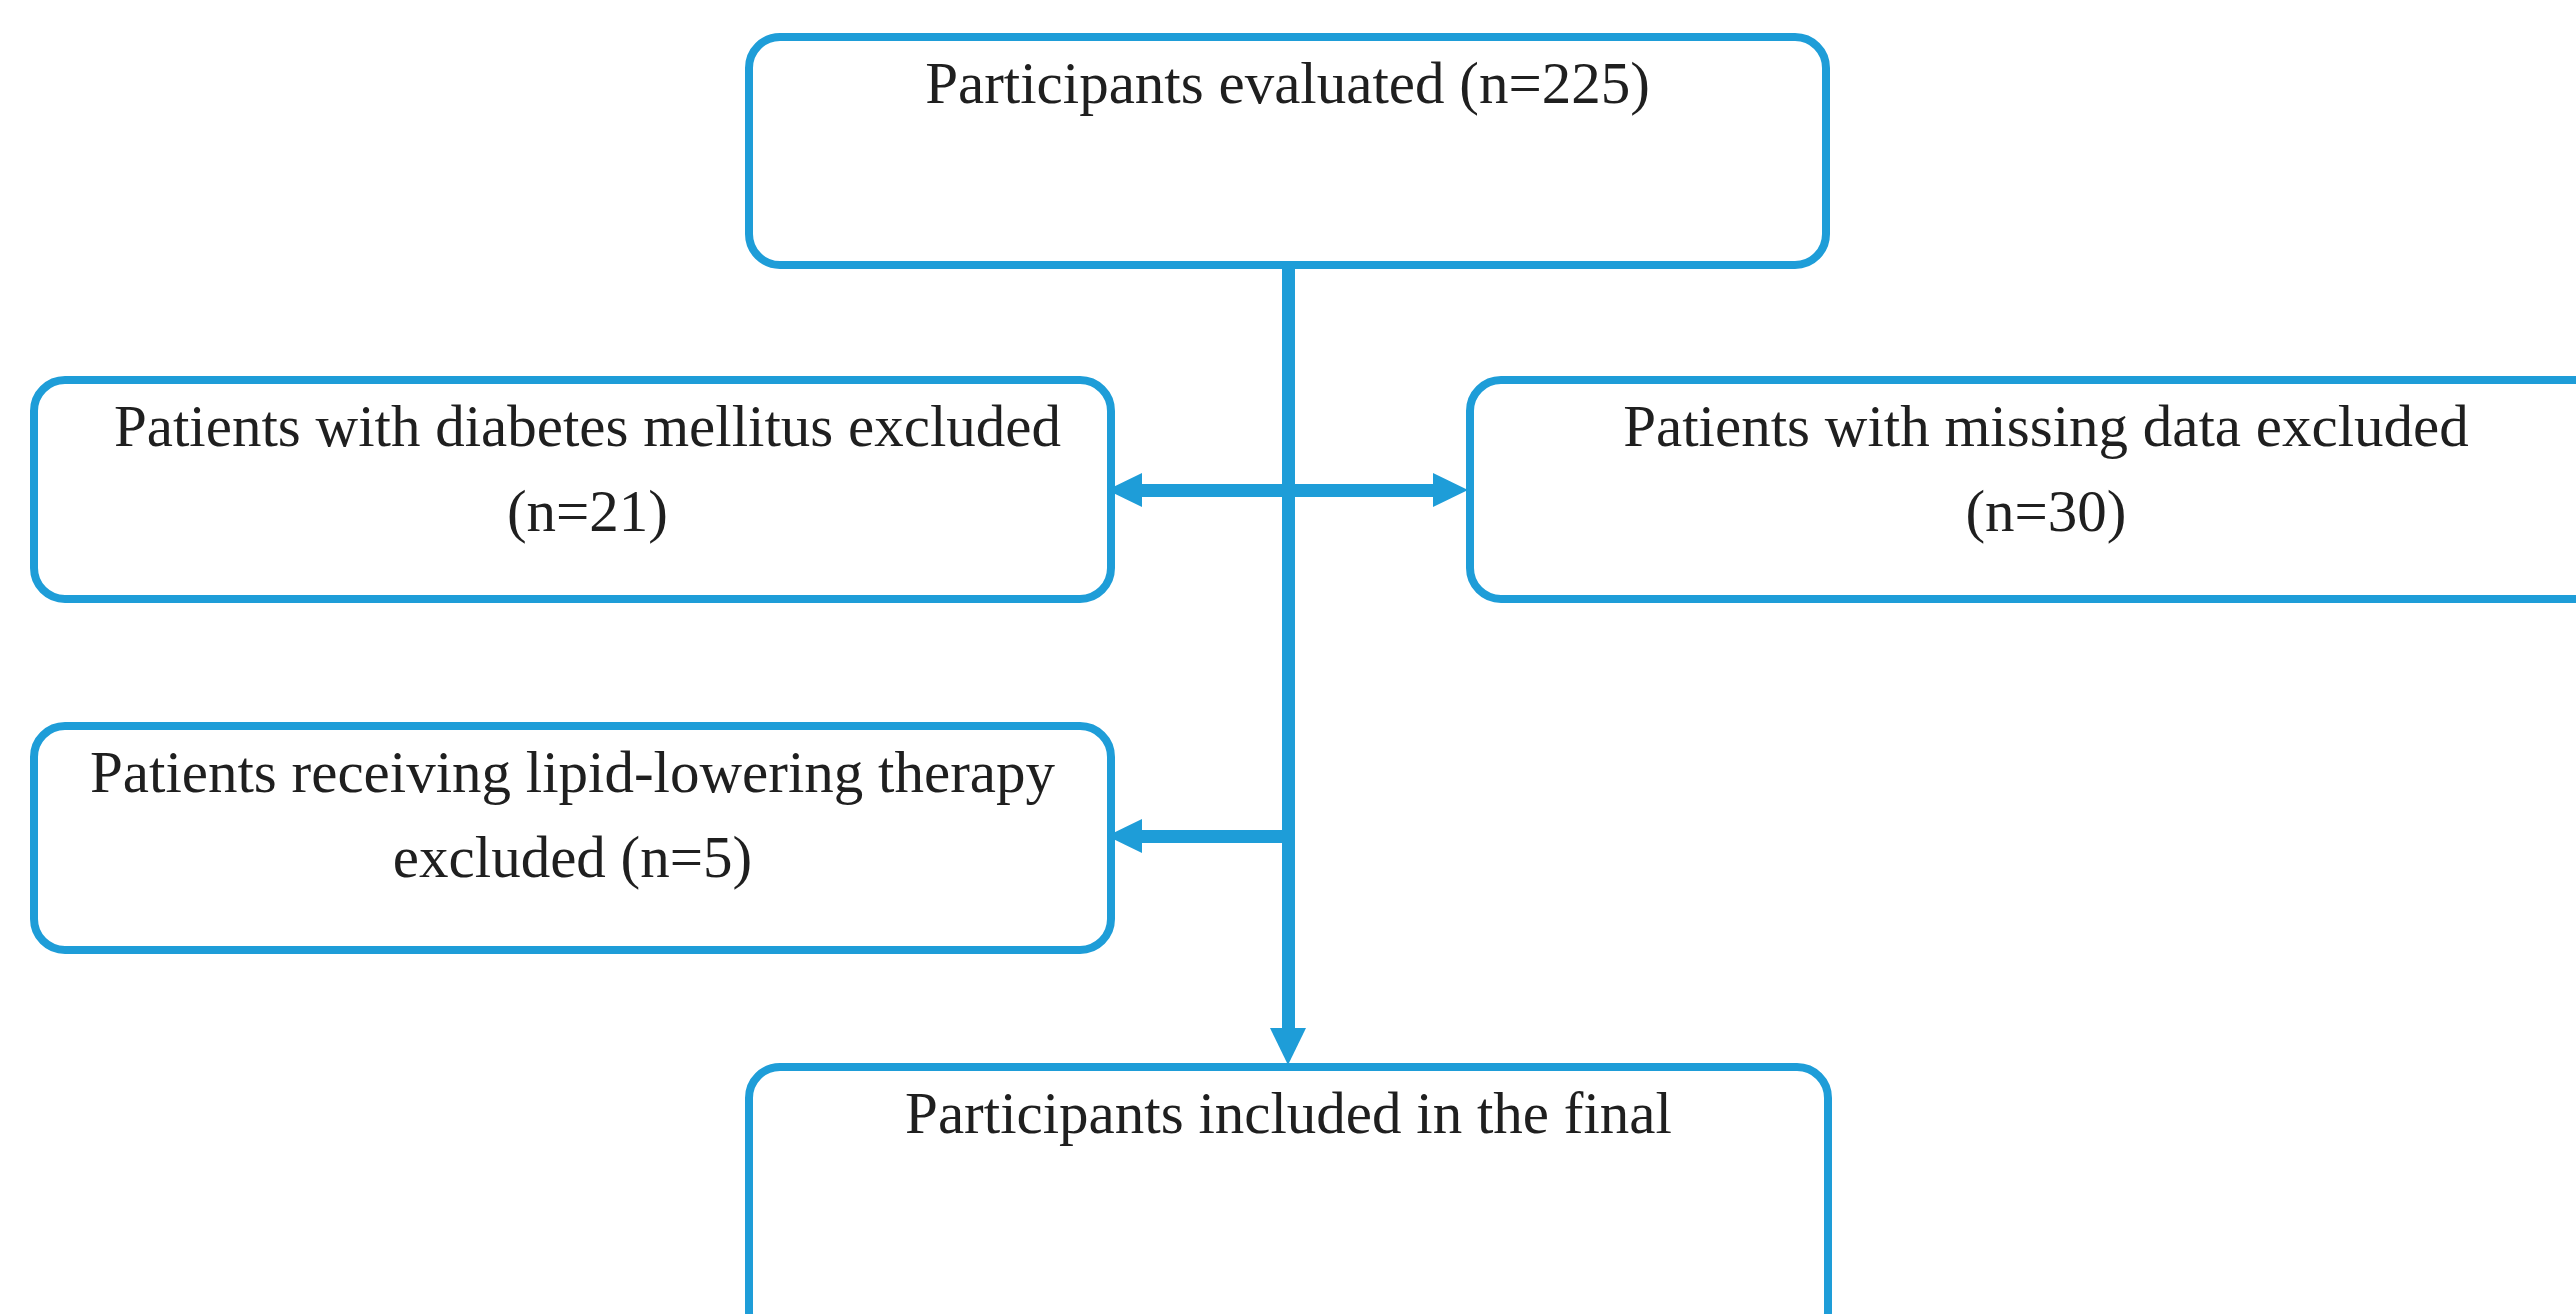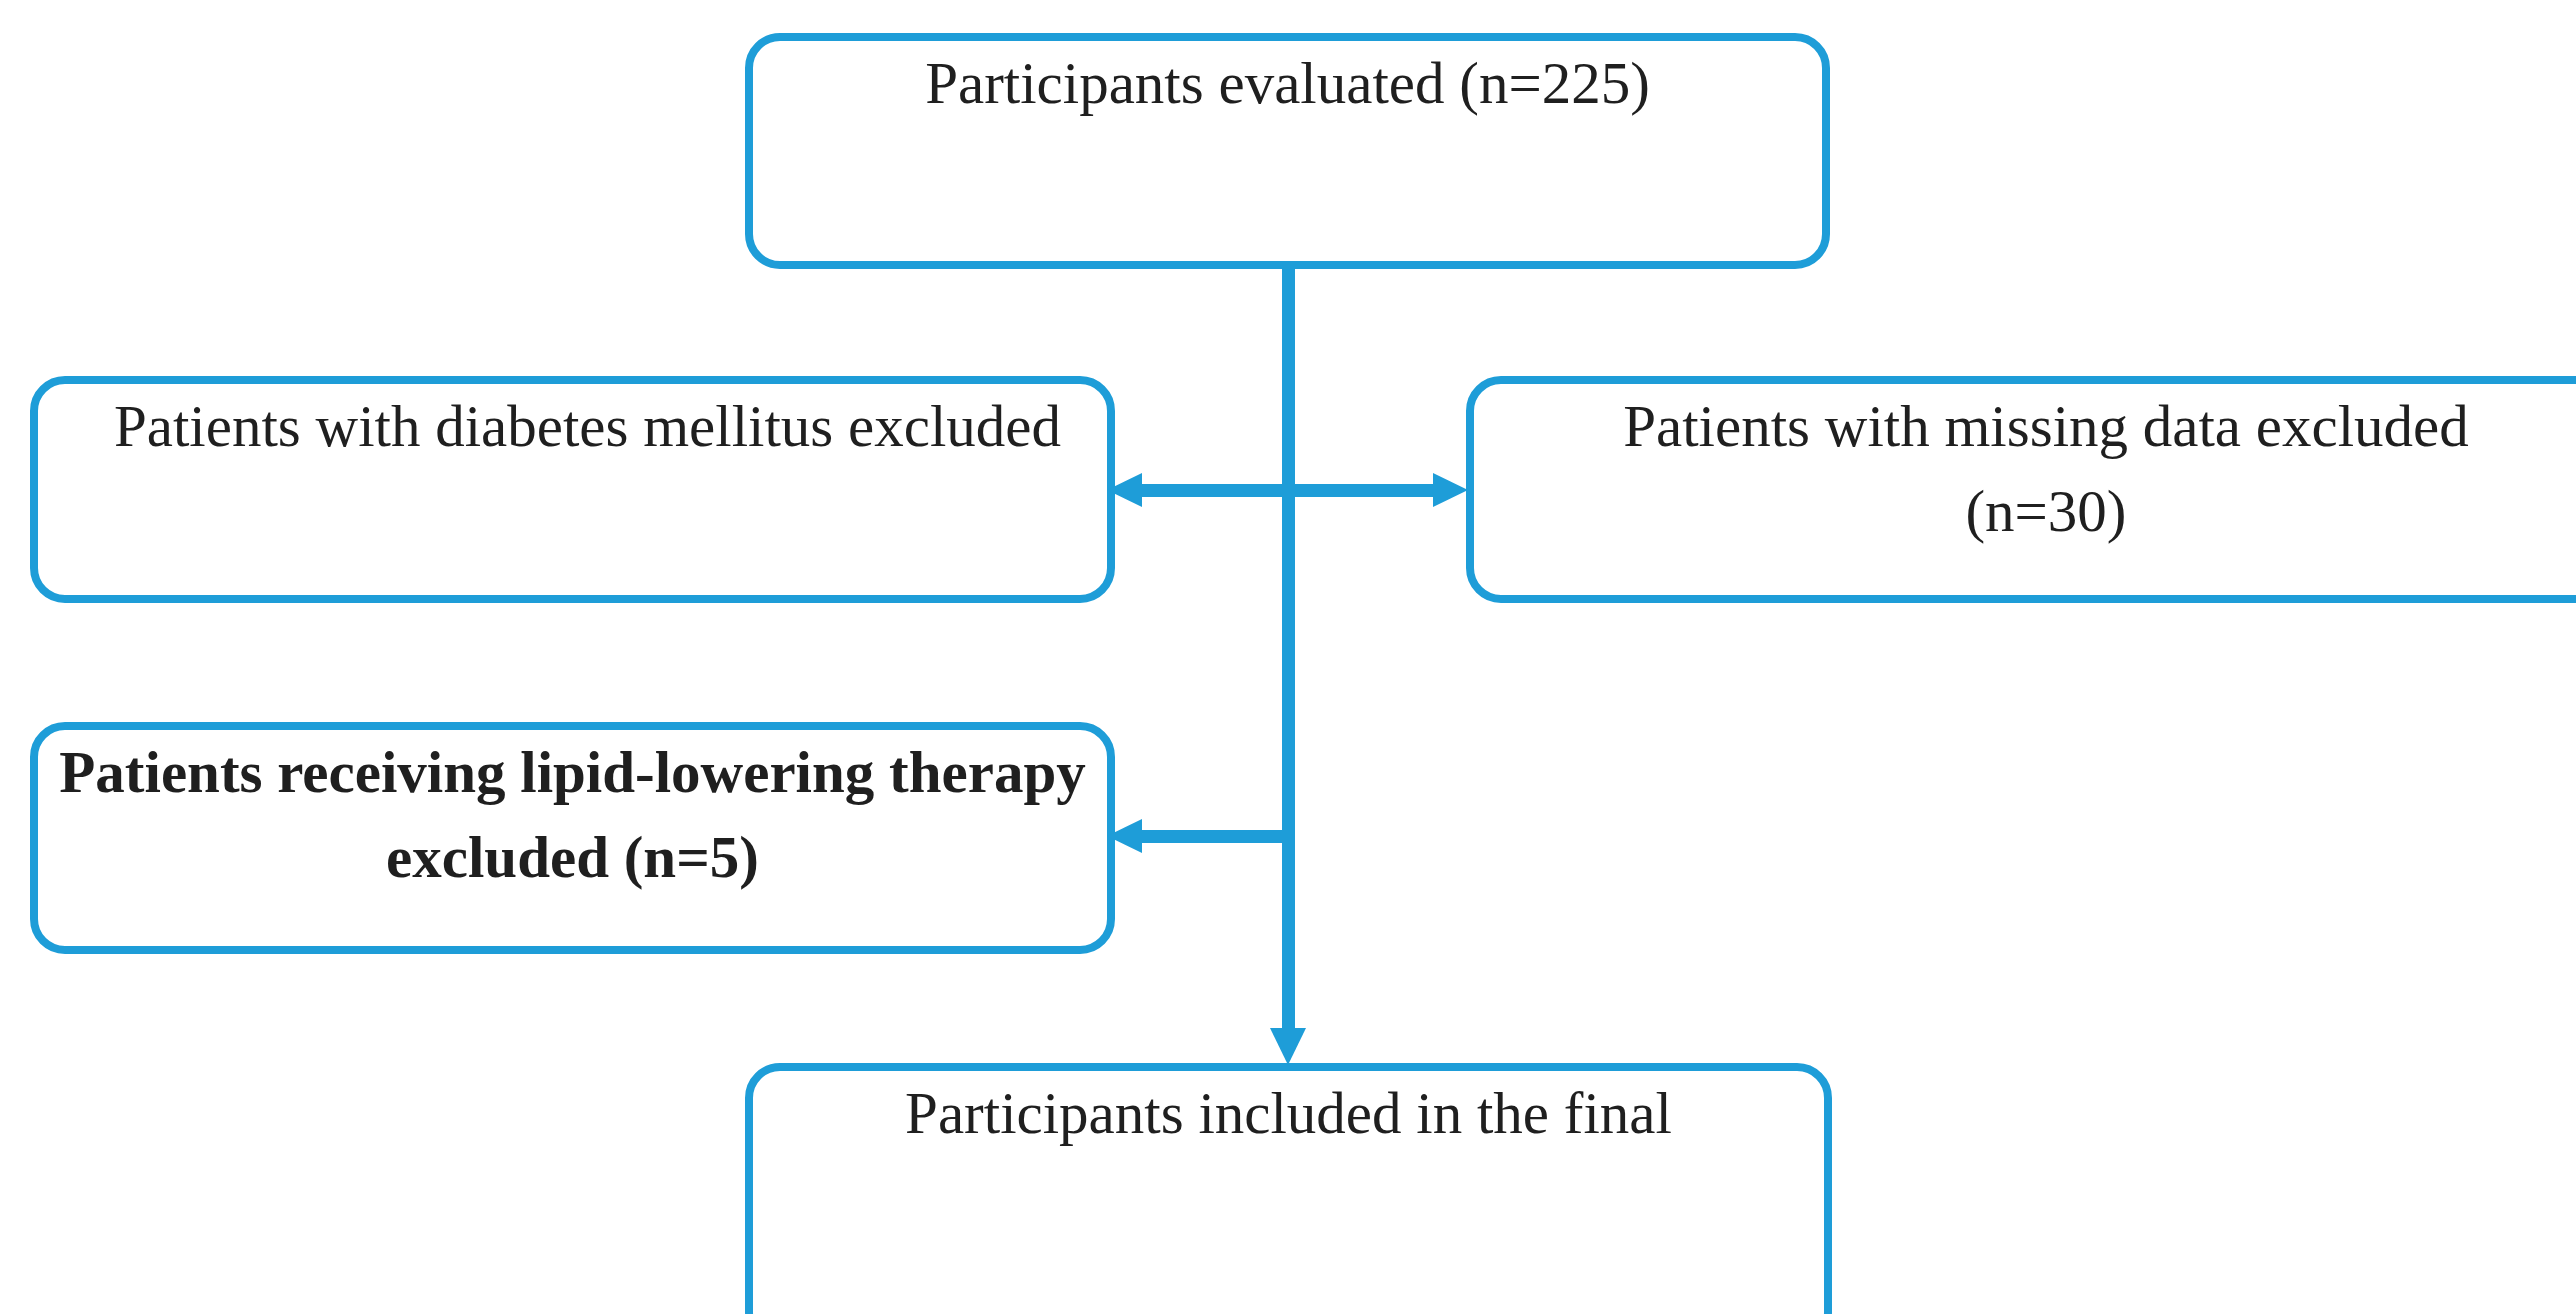--- a/index.html
+++ b/index.html
@@ -39,21 +39,21 @@
   .head.right {
     border-top: 17.5px solid transparent;
     border-bottom: 17.5px solid transparent;
     border-left: 35px solid var(--accent, #1e9dd8);
   }
 
   
   #box-evaluated { left: 745px;  top: 25px;   width: 1085px; height: 236px; }
   #box-diabetes  { left: 30px;   top: 368px;  width: 1085px; height: 227px; padding-left: 30px; }
   #box-missing   { left: 1466px; top: 368px;  width: 1160px; height: 227px; }
-  #box-lipid     { left: 30px;   top: 714px;  width: 1085px; height: 232px; font-weight: bold; }
+  #box-lipid     { left: 30px;   top: 714px;  width: 1085px; height: 232px; }
   #box-final     { left: 745px;  top: 1055px; width: 1087px; height: 285px; }
 
   
   #v-shaft        { left: 1282px; top: 259px; width: 13px;  height: 761px; }
   #v-head         { left: 1270px; top: 1020px; }
   #h1-shaft       { left: 1140px; top: 476px; width: 294px; height: 13px; }
   #h1-head-left   { left: 1107px; top: 465px; }
   #h1-head-right  { left: 1433px; top: 465px; }
   #h2-shaft       { left: 1140px; top: 822px; width: 155px; height: 13px; }
   #h2-head-left   { left: 1107px; top: 811px; }
@@ -62,20 +62,21 @@
 <body>
 
 <div class="canvas">
 
   <div class="box" id="box-evaluated">
     <div class="line">Participants evaluated (n=225)</div>
   </div>
 
   <div class="box" id="box-diabetes">
     <div class="line">Patients with diabetes mellitus excluded</div>
+    <div class="line">(n=21)</div>
   </div>
 
   <div class="box" id="box-missing">
     <div class="line">Patients with missing data excluded</div>
     <div class="line">(n=30)</div>
   </div>
 
   <div class="box" id="box-lipid">
     <div class="line">Patients receiving lipid-lowering therapy</div>
     <div class="line">excluded (n=5)</div>

